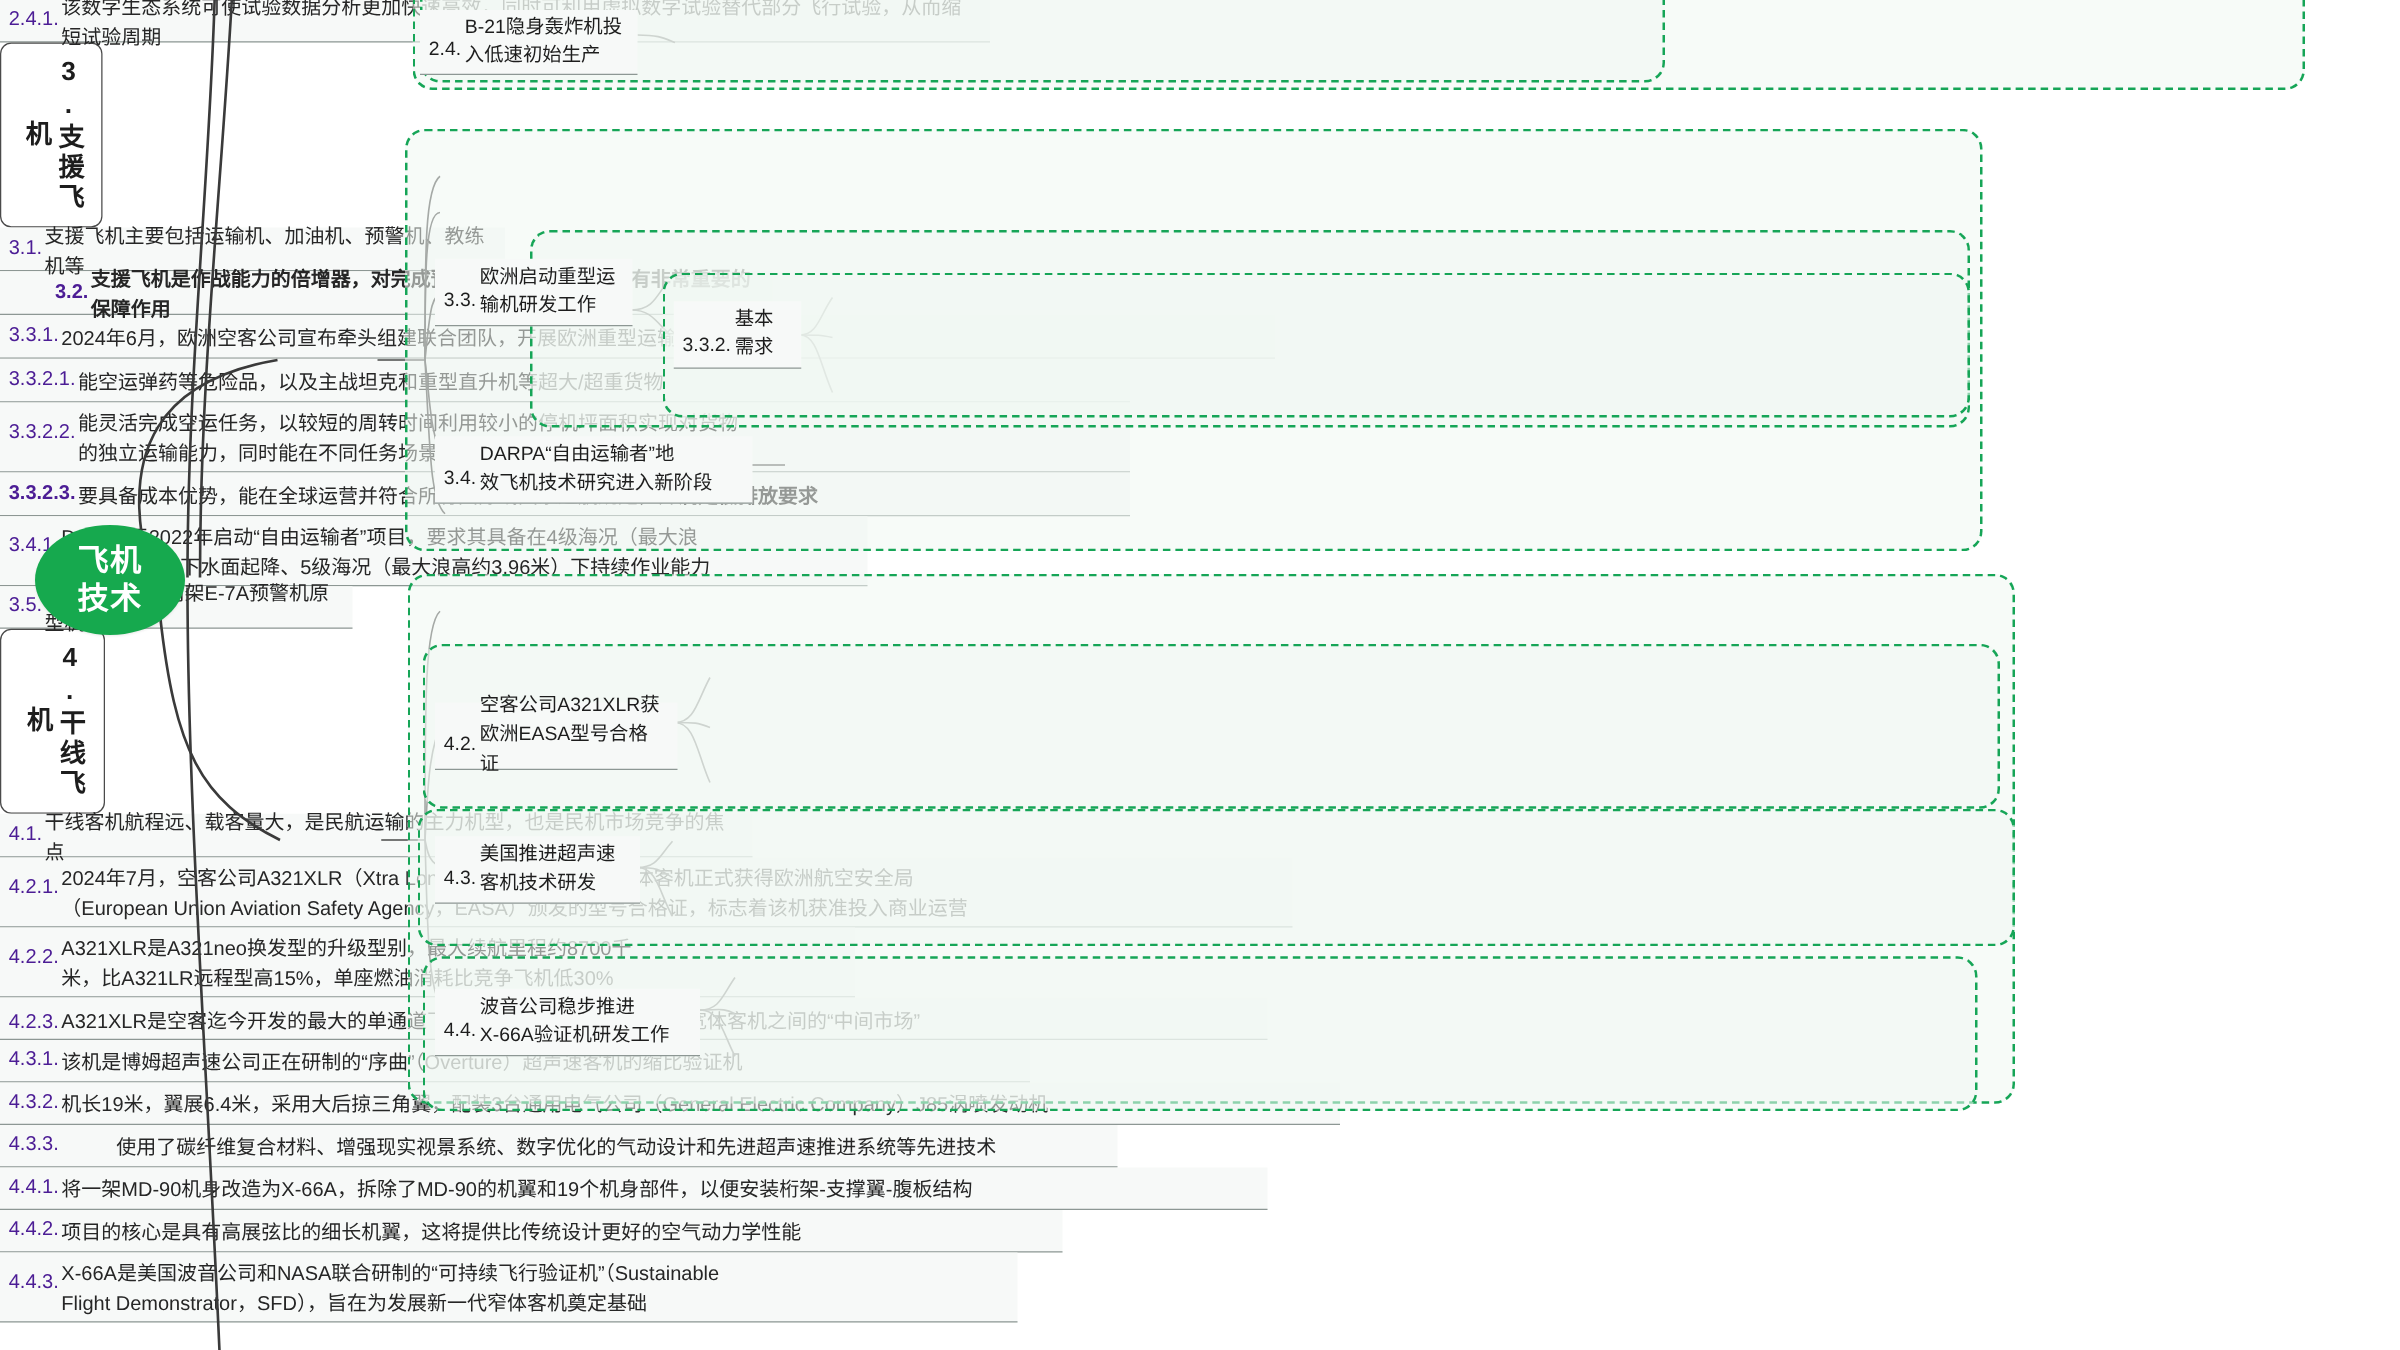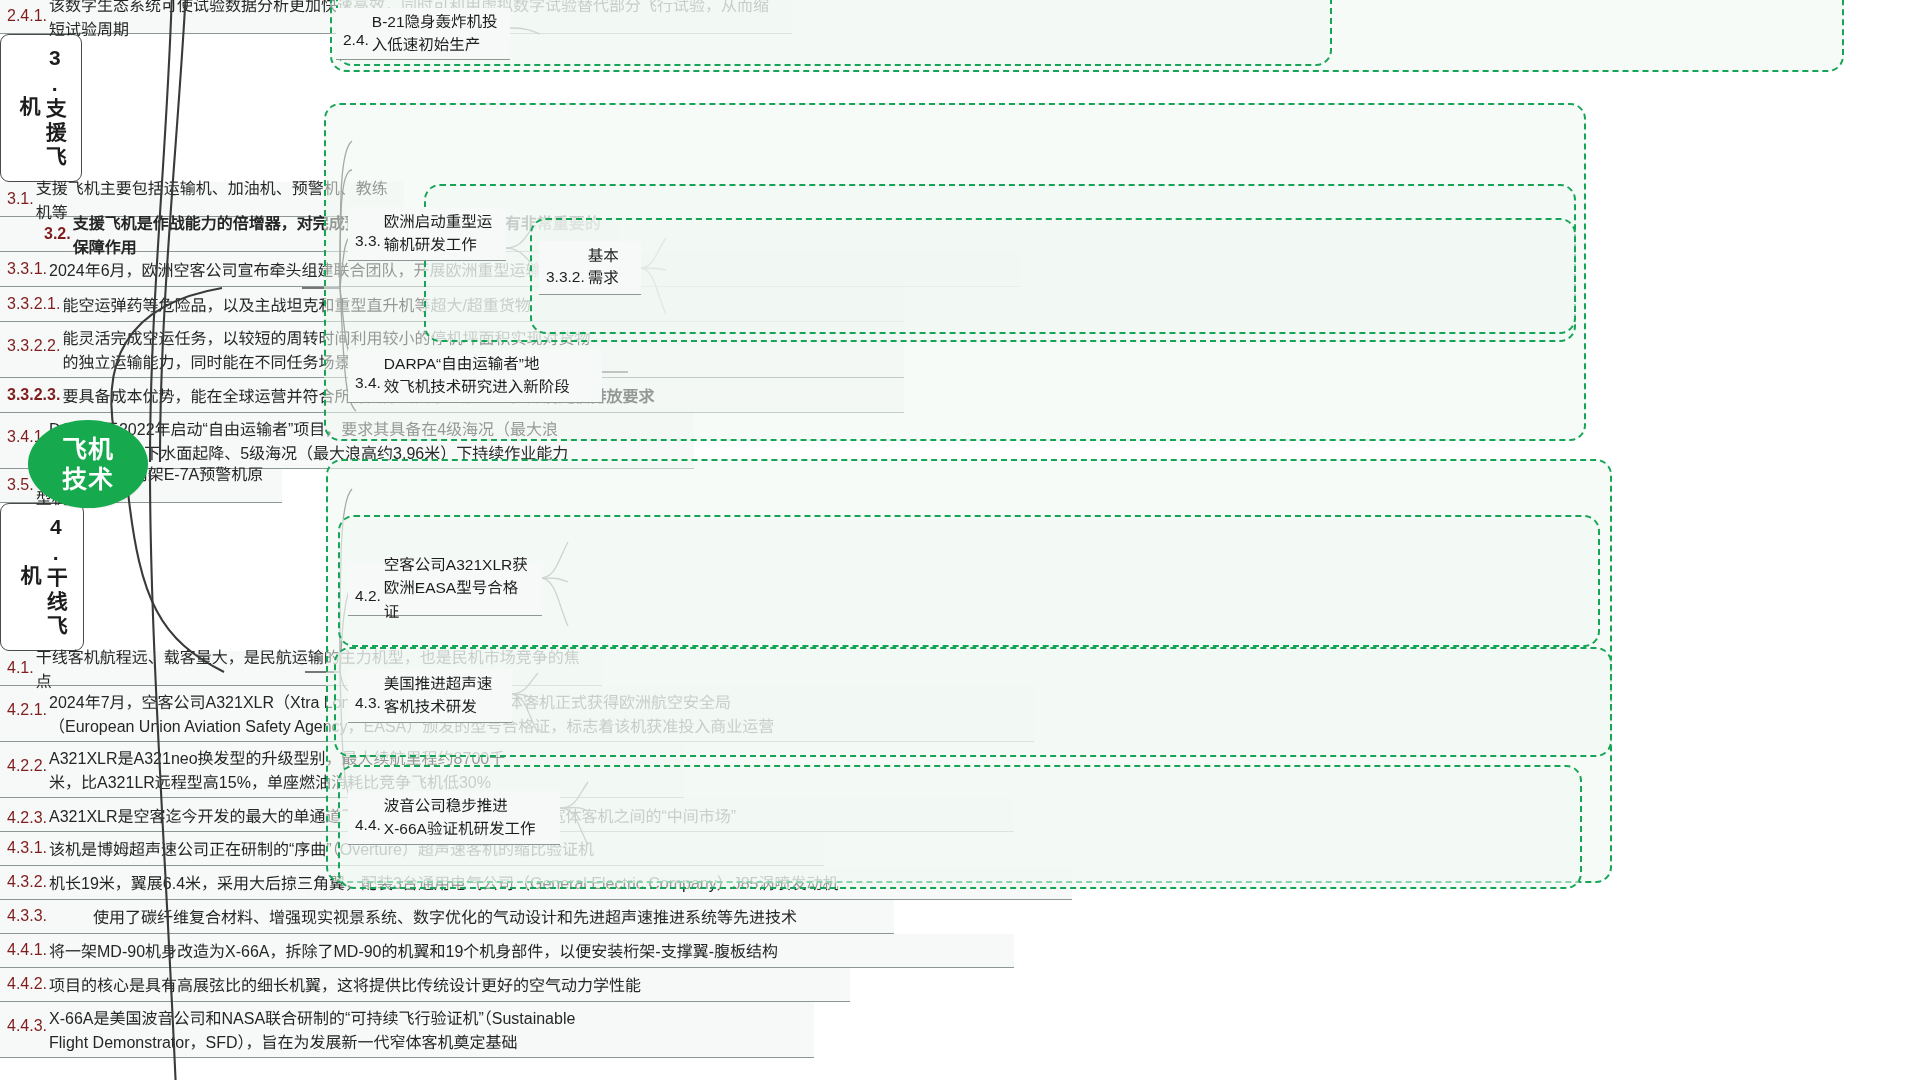--- a/index.html
+++ b/index.html
@@ -14,21 +14,21 @@
   }
   #canvas{position:absolute;inset:0;width:1920px;height:1080px;}
   svg.links{position:absolute;left:0;top:0;width:1920px;height:1080px;pointer-events:none;}
   .leaf{
     background:#f7f9f8;
     border-bottom:1.6px solid #8d9794;
     padding:3px 7px 4px 7px;
     display:flex;
     align-items:center;
   }
-  .leaf .num{color:#7f1d1d;margin-right:2px;}
+  .leaf .num{color:#4c1d95;margin-right:2px;}
   .leaf .txt{color:#262626;}
   .red{color:#e8192c;font-weight:bold;}
   .bold{font-weight:bold;}
 
   
   .boxed{
     background:#ffffff;
     border:1.7px solid #4a4a4a;
     border-radius:9px;
     display:flex;

